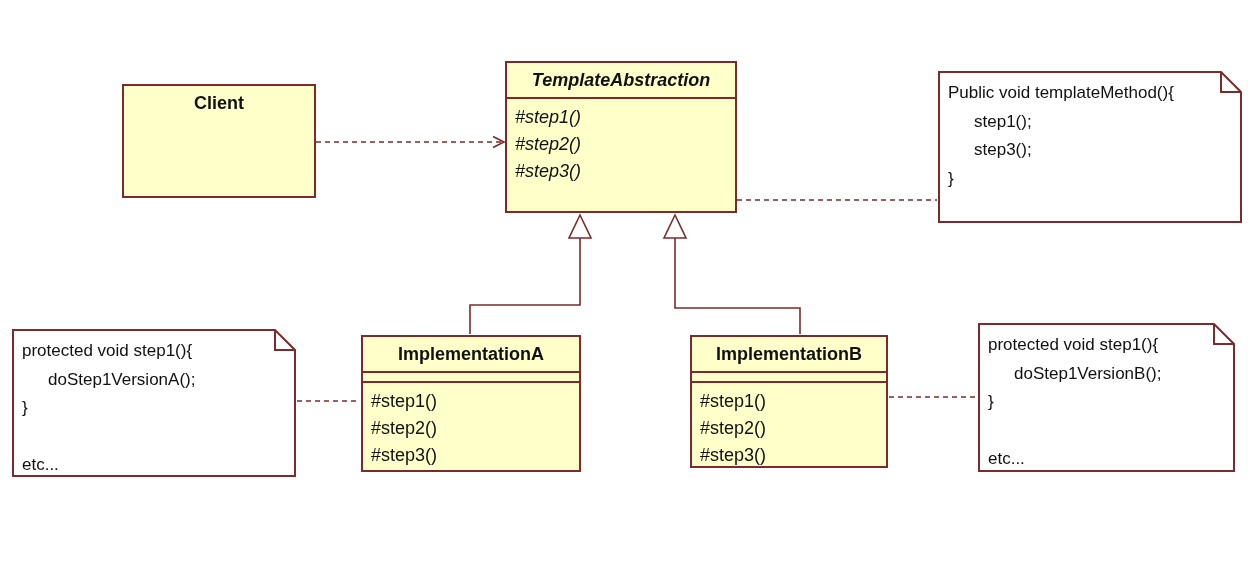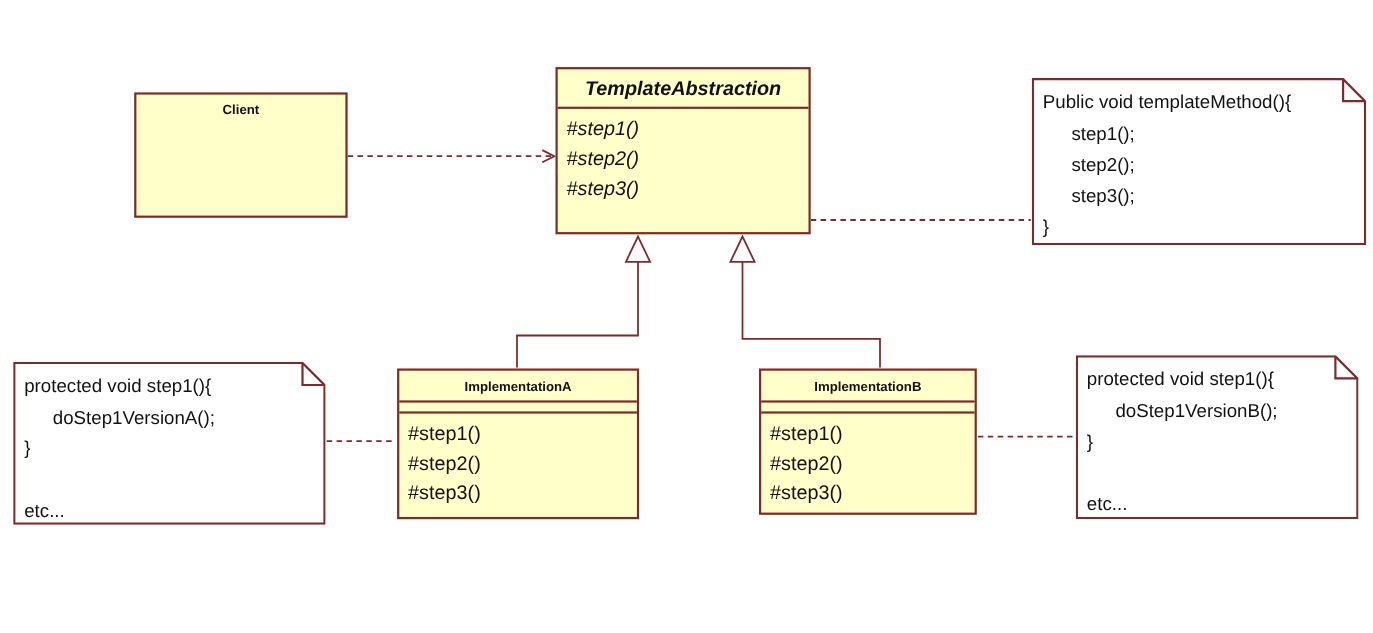--- a/index.html
+++ b/index.html
@@ -51,21 +51,21 @@
   }
   
   .uml-class {
     position: absolute;
     background: var(--fill);
     border: 2px solid var(--line);
   }
   .uml-class .title {
     text-align: center;
     font-weight: bold;
-    font-size: 12px;
+    font-size: 18px;
     padding: 7px 4px 6px 4px;
     border-bottom: 2px solid var(--line);
     white-space: nowrap;
   }
   .uml-class .title.abstract {
     font-style: italic;
     font-size: 18px;
   }
   .uml-class .attrs-empty {
     height: 10px;
@@ -173,21 +173,20 @@
   </div>
 
   <div class="uml-note" style="left:938px; top:71px; width:304px; height:152px;padding-left:48px;">
     <svg width="304" height="152" viewBox="0 0 304 152">
       <path class="note-shape" d="M1,1 L283,1 L303,21 L303,151 L1,151 Z"></path>
       <path class="note-fold" d="M283,1 L283,21 L303,21"></path>
     </svg>
     <div class="note-text">
       <div class="note-line">Public void templateMethod(){</div>
       <div class="note-line indent">step1();</div>
-      <div class="note-line indent">step2();</div>
       <div class="note-line indent">step3();</div>
       <div class="note-line">}</div>
     </div>
   </div>
 
   <div class="uml-note" style="left:12px; top:329px; width:284px; height:148px;">
     <svg width="284" height="148" viewBox="0 0 284 148">
       <path class="note-shape" d="M1,1 L263,1 L283,21 L283,147 L1,147 Z"></path>
       <path class="note-fold" d="M263,1 L263,21 L283,21"></path>
     </svg>

